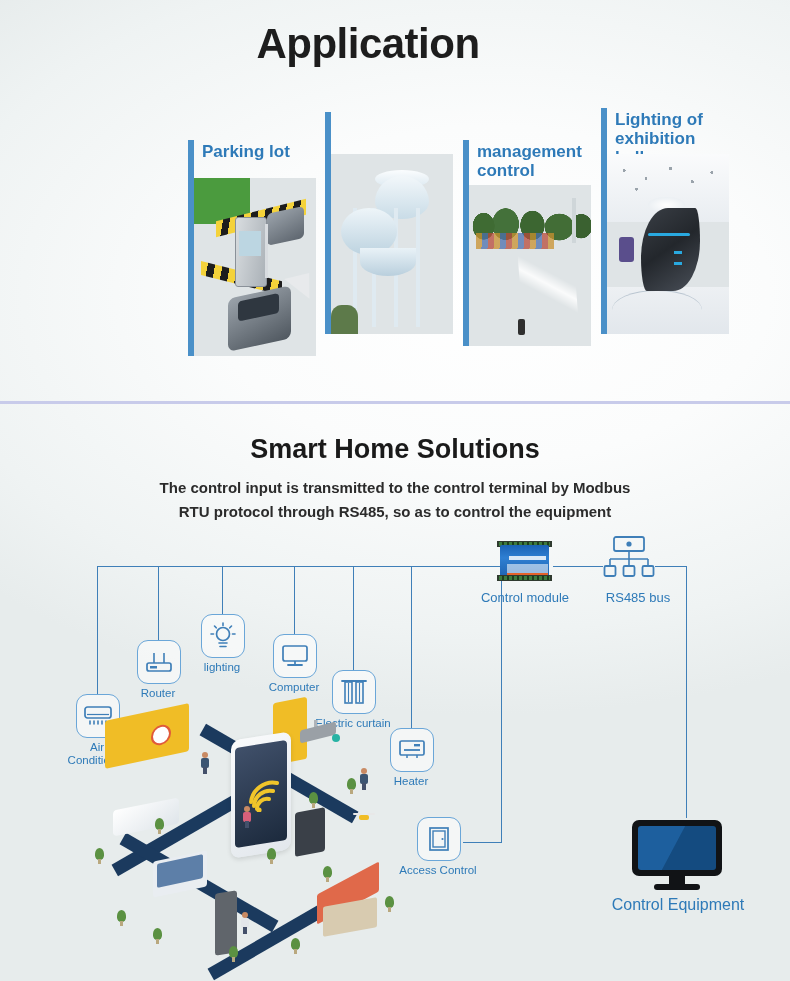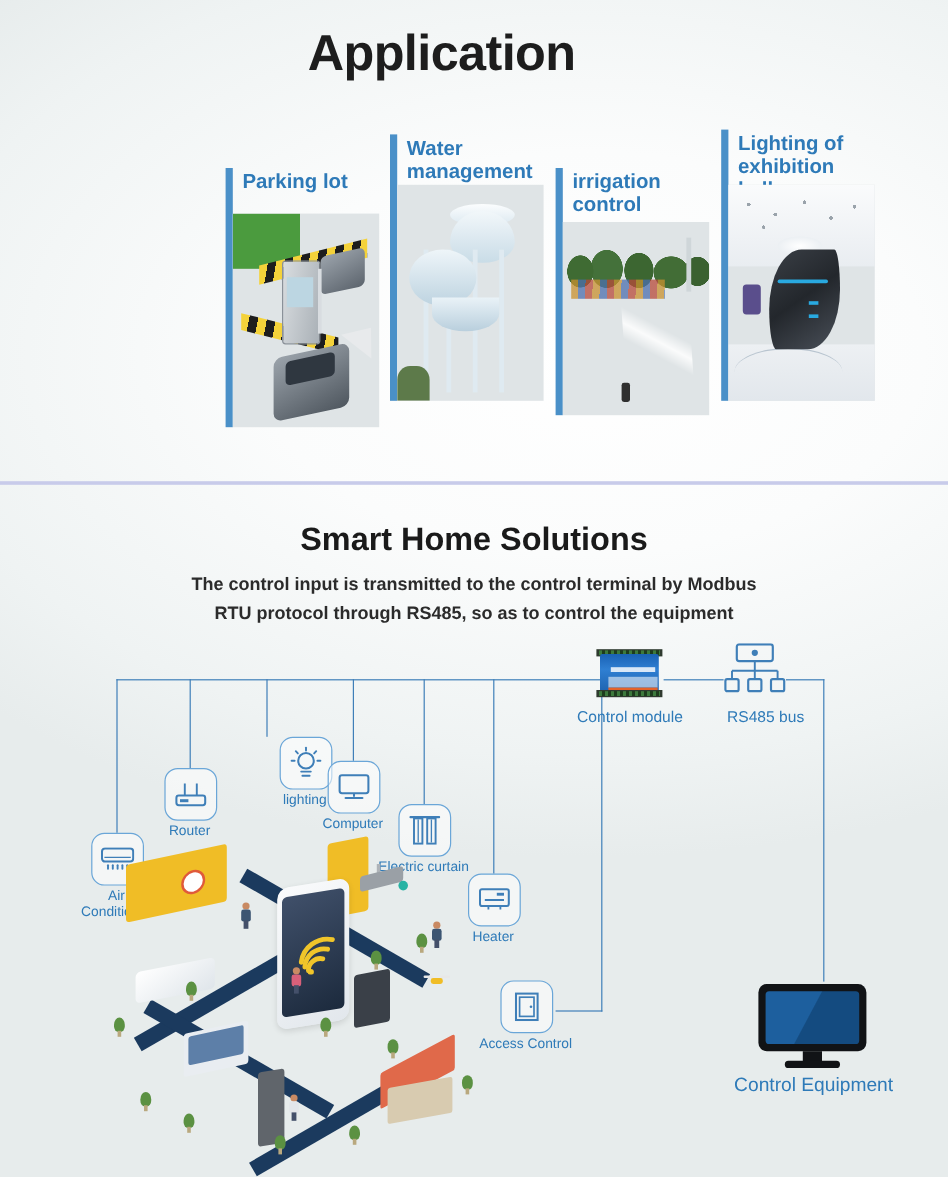--- a/index.html
+++ b/index.html
@@ -272,38 +272,36 @@
           <div class="gate"></div>
         <div class="arrow"></div>
         <div class="car2">
             <div class="glass"></div>
           </div>
       </div>
     </div>
 
     <div class="card" style="left:325px;top:112px;width:128px;height:222px;">
       <div class="accent" style="height:222px;"></div>
-      <div class="cap" style="top:2px;">Water
-management</div>
       <div class="thumb th-water" style="top:42px;width:122px;height:180px;">
         <div class="tankAtop"></div>
           <div class="tankA"></div>
         <div class="leg" style="left:18%;"></div>
           <div class="leg" style="left:34%;"></div>
         <div class="leg" style="left:52%;"></div>
           <div class="leg" style="left:70%;"></div>
         <div class="tankB"></div>
           <div class="bowl"></div>
         <div class="bush"></div>
       </div>
     </div>
 
     <div class="card" style="left:463px;top:140px;width:128px;height:206px;">
       <div class="accent" style="height:206px;"></div>
-      <div class="cap" style="top:2px;">irrigation
+      <div class="cap" style="top:2px;">management
 control</div>
       <div class="thumb th-irr" style="top:45px;width:122px;height:161px;">
         <div class="trees"></div>
           <div class="stand"></div>
           <div class="pole"></div>
         <div class="spray"></div>
           <div class="head"></div>
       </div>
     </div>
 
@@ -371,21 +369,21 @@
       <svg class="gl" width="28" height="22" viewBox="0 0 28 22">
         <rect x="2" y="12" width="24" height="8" rx="2" fill="none" stroke="#3f7fb8" stroke-width="1.7"></rect>
         <rect x="5" y="15" width="7" height="2.5" fill="#3f7fb8"></rect>
         <line x1="9" y1="12" x2="9" y2="2" stroke="#3f7fb8" stroke-width="1.6"></line>
         <line x1="19" y1="12" x2="19" y2="2" stroke="#3f7fb8" stroke-width="1.6"></line>
       </svg>
     </div>
     <div class="lbl">Router</div>
   </div>
 
-  <div class="node wide" style="left:201px;top:614px;width:42px;margin-left:32px;">
+  <div class="node wide" style="left:201px;top:614px;width:42px;">
     <div class="box">
       <svg class="gl" width="30" height="30" viewBox="0 0 30 30">
         <circle cx="15" cy="13" r="6.5" fill="none" stroke="#3f7fb8" stroke-width="1.7"></circle>
         <g stroke="#3f7fb8" stroke-width="1.6" stroke-linecap="round">
           <line x1="15" y1="2" x2="15" y2="4.5"></line>
           <line x1="6.5" y1="5" x2="8.2" y2="6.8"></line>
           <line x1="23.5" y1="5" x2="21.8" y2="6.8"></line>
           <line x1="3" y1="13" x2="5.5" y2="13"></line>
           <line x1="27" y1="13" x2="24.5" y2="13"></line>
           <line x1="11" y1="22" x2="19" y2="22"></line>

